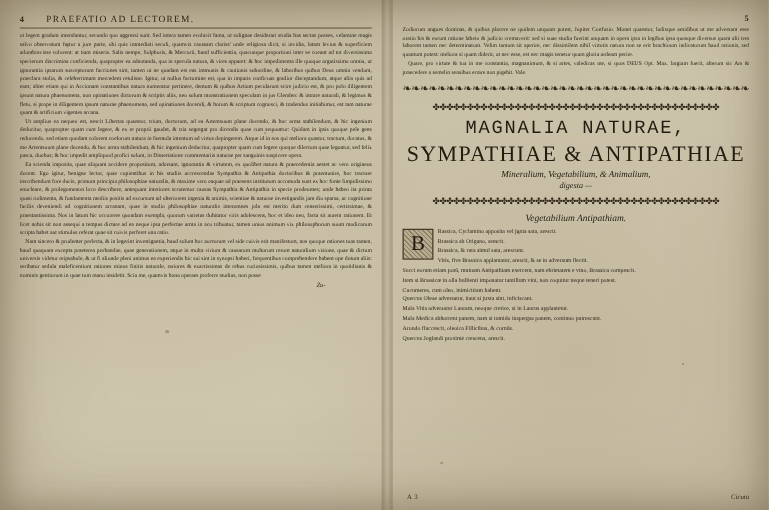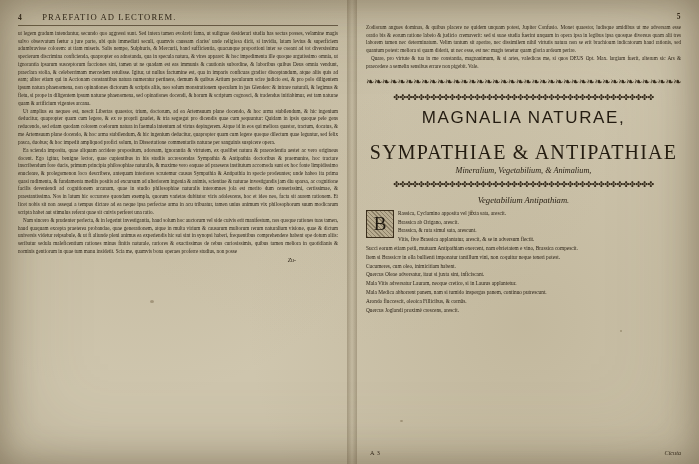--- a/index.html
+++ b/index.html
@@ -103,22 +103,22 @@
     letter-spacing: -0.5px;
     color: #33291a;
   }
   .ornament.thin { height: 9px; font-size: 8px; line-height: 9px; }
 
   .title-block { text-align: center; color: #241c11; }
   .t-main {
     font-size: 17px;
     letter-spacing: 1.6px;
     font-variant: small-caps;
-    margin: 3px 0 13px 0;
-    font-family: Liberation Sans, sans-serif;
+    margin: 3px 0 2px 0;
+    font-family: Liberation Mono, monospace;
   }
   .t-sub1 { font-size: 7px; letter-spacing: 0.8px; margin: 1px 0 2px 0; font-variant: small-caps; }
   .t-main2 {
     font-size: 20px;
     letter-spacing: 1.2px;
     font-variant: small-caps;
     margin: 2px 0 2px 0;
   }
   .t-sub2 { font-size: 8.2px; font-style: italic; margin: 2px 0 1px 0; }
   .t-sub3 { font-size: 7.6px; letter-spacing: 0.4px; margin: 2px 0 0 0; font-variant: small-caps; }
@@ -205,20 +205,21 @@
       <p>Quare, pro virtute &amp; tua in me constantia, magnanimum, &amp; si artes, valedicas me, si quos DEUS Opt. Max. largiam fuerit, alterum sic Ars &amp; praecedere a semelin sensibus errare non pigebit. Vale.</p>
     </div>
 
     <div class="ornament">❧❧❧❧❧❧❧❧❧❧❧❧❧❧❧❧❧❧❧❧❧❧❧❧❧❧❧❧❧❧❧❧❧❧❧❧❧❧❧❧</div>
     <div class="ornament thin">✤✤✤✤✤✤✤✤✤✤✤✤✤✤✤✤✤✤✤✤✤✤✤✤✤✤✤✤✤✤✤✤✤✤✤✤✤✤✤✤✤✤</div>
 
     <div class="title-block">
       <div class="t-main">MAGNALIA NATURAE,</div>
       <div class="t-main2">SYMPATHIAE &amp; ANTIPATHIAE</div>
       <div class="t-sub2">Mineralium, Vegetabilium, &amp; Animalium,</div>
+      <div class="t-sub4">digesta —</div>
     </div>
 
     <div class="ornament thin">✤✤✤✤✤✤✤✤✤✤✤✤✤✤✤✤✤✤✤✤✤✤✤✤✤✤✤✤✤✤✤✤✤✤✤✤✤✤✤✤✤✤</div>
 
     <div class="section-head">Vegetabilium Antipathiam.</div>
 
     <div class="dropcap-block list-text">
       <span class="dropcap">B</span>
       <p>Rassica, Cyclamino apposita vel juxta sata, arescit.</p>
       <p>Brassica ab Origano, arescit.</p>

